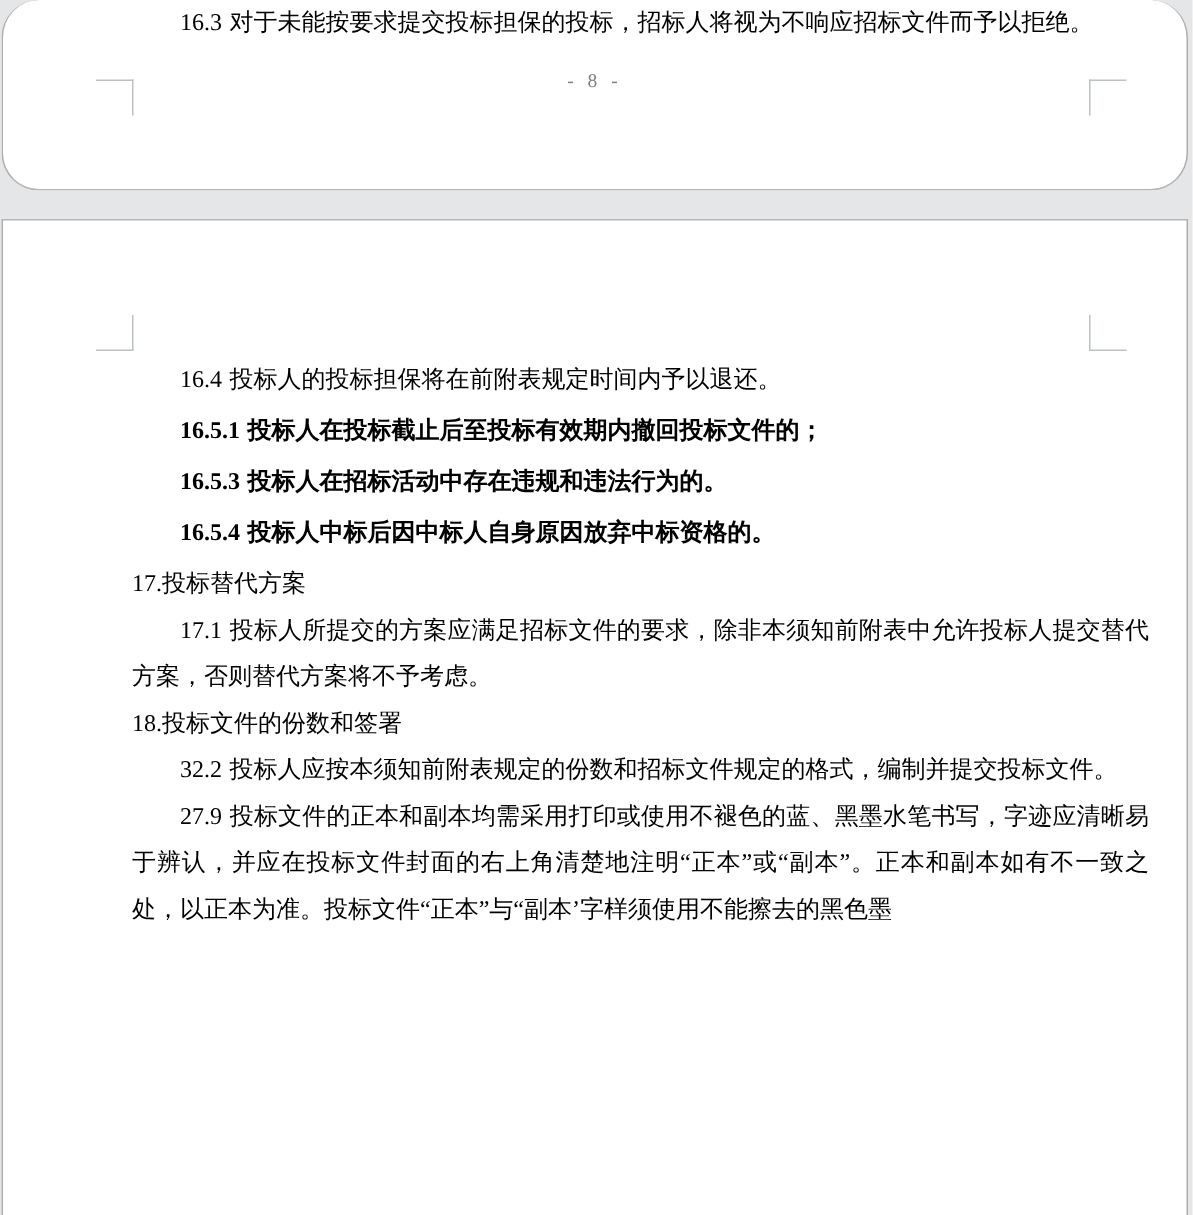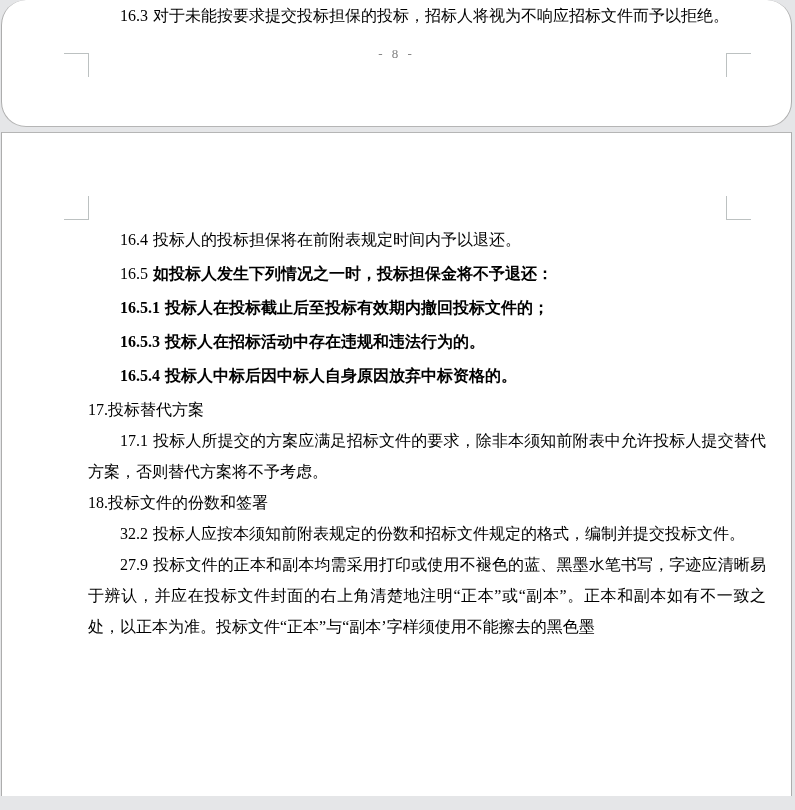--- a/index.html
+++ b/index.html
@@ -14,21 +14,21 @@
   }
   .page {
     position: absolute;
     left: 1px;
     width: 791px;
     background: #ffffff;
     border-left: 1px solid #adadad;
     border-right: 1px solid #adadad;
   }
   .page-1 { top: 0; height: 127px; border-bottom: 1px solid #b5b5b5; border-radius: 25px; }
-  .page-2 { top: 132px; height: 664px; border-top: 1px solid #b5b5b5; }
+  .page-2 { top: 146px; height: 664px; border-top: 1px solid #b5b5b5; }
 
   
   .cmark { position: absolute; width: 25px; height: 24px; }
   .cmark.bl { border-top: 1px solid #bcc1c1; border-right: 1px solid #bcc1c1; }
   .cmark.br { border-top: 1px solid #bcc1c1; border-left: 1px solid #bcc1c1; }
   .cmark.tl { border-bottom: 1px solid #bcc1c1; border-right: 1px solid #bcc1c1; }
   .cmark.tr { border-bottom: 1px solid #bcc1c1; border-left: 1px solid #bcc1c1; }
   .page-1 .cmark { top: 53px; }
   .page-2 .cmark { top: 63px; }
   .cmark.left  { left: 62px; }
@@ -75,21 +75,20 @@
 
 <div style="position:absolute; left:0; top:127px; width:795px; height:19px;"></div>
 
 <div class="page page-2">
   <span class="cmark tl left"></span>
   <span class="cmark tr right"></span>
 
   <div class="textcol">
     <p class="para indent gap"><span class="num sp">16.4</span><span class="txt">投标人的投标担保将在前附表规定时间内予以退还。</span></p>
 
-    <p class="para indent gap bold-text"><span class="num sp">16.5</span><span class="txt">如投标人发生下列情况之一时，投标担保金将不予退还：</span></p>
 
     <p class="para indent gap bold"><span class="num sp">16.5.1</span><span class="txt">投标人在投标截止后至投标有效期内撤回投标文件的；</span></p>
 
 
     <p class="para indent gap bold"><span class="num sp">16.5.3</span><span class="txt">投标人在招标活动中存在违规和违法行为的。</span></p>
 
     <p class="para indent gap bold"><span class="num sp">16.5.4</span><span class="txt">投标人中标后因中标人自身原因放弃中标资格的。</span></p>
 
     <p class="para"><span class="num">17.</span><span class="txt">投标替代方案</span></p>
 

